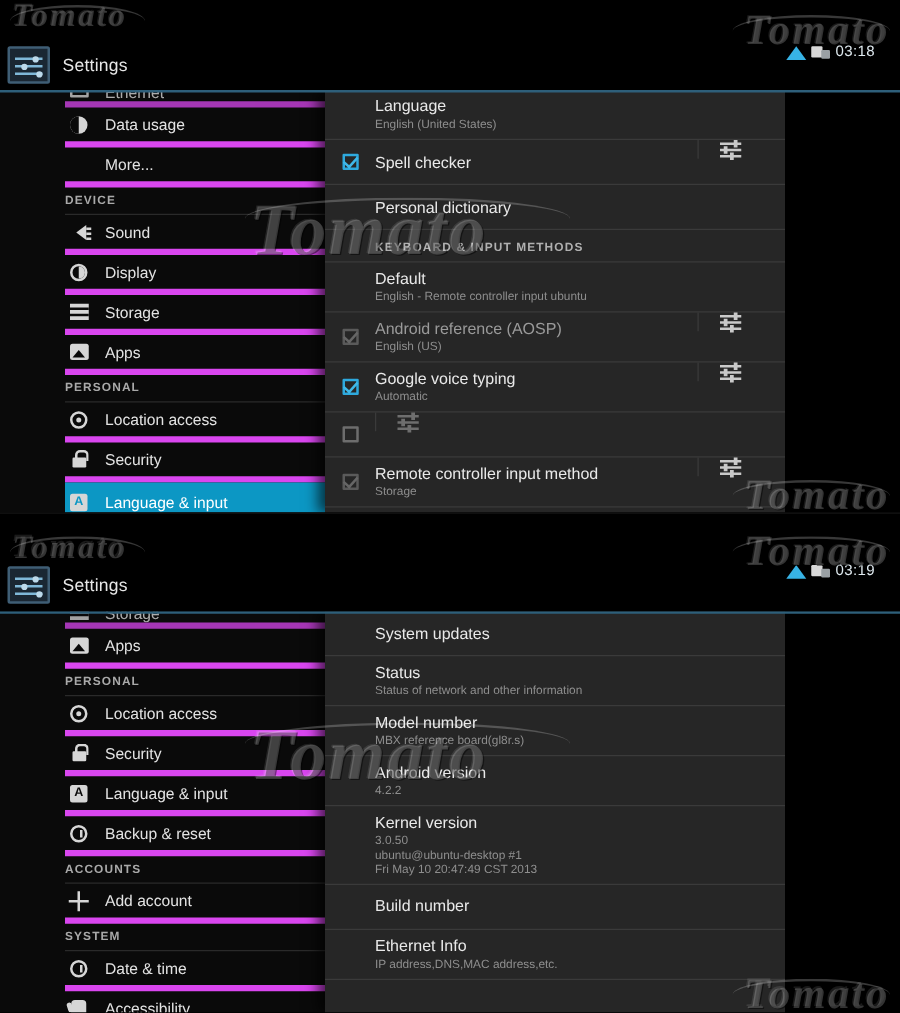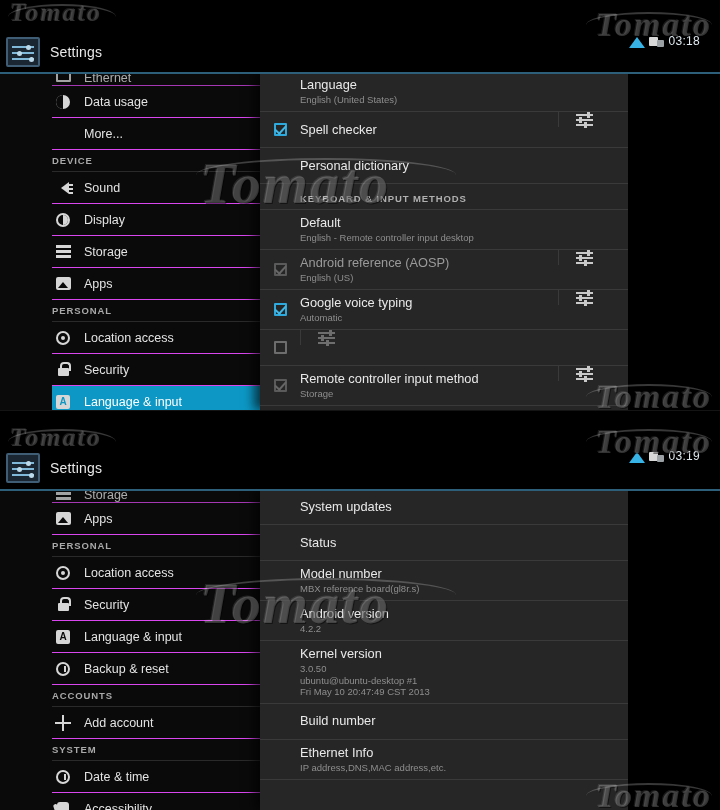--- a/index.html
+++ b/index.html
@@ -125,21 +125,21 @@
     overflow: hidden;
     box-shadow: -6px 0 10px rgba(0,0,0,.65);
   }
   .filler { flex: 1; background: #000; }
 
   
   .srow {
     height: 32px;
     display: flex;
     align-items: center;
-    border-bottom: 1px solid #d946ef;
+    border-bottom: 5px solid #d946ef;
     color: #e3e3e3;
     font-size: 12.5px;
     padding-right: 10px;
     position: relative;
   }
   .srow.clipped { height: 14px; overflow: hidden; align-items: flex-end; opacity:.75;}
   .srow.sel {
     background: #0c97c4;
     border-bottom: 1px solid #0c97c4;
     color: #fff;
@@ -481,21 +481,21 @@
       </div>
       <div class="prow indent">
         <div class="txt">
             <div class="t1">Personal dictionary</div>
           </div>
       </div>
       <div class="psec">KEYBOARD &amp; INPUT METHODS</div>
       <div class="prow indent">
         <div class="txt">
           <div class="t1">Default</div>
-          <div class="t2">English - Remote controller input desktop</div>
+          <div class="t2">English - Remote controller input ubuntu</div>
         </div>
       </div>
       <div class="prow">
         <div class="chk">
             <span class="cb dim"></span>
           </div>
         <div class="txt">
           <div class="t1 dim">Android reference (AOSP)</div>
           <div class="t2">English (US)</div>
         </div>
@@ -678,20 +678,21 @@
 
     <div class="panel">
       <div class="prow indent">
         <div class="txt">
             <div class="t1">System updates</div>
           </div>
       </div>
       <div class="prow indent">
         <div class="txt">
           <div class="t1">Status</div>
+          <div class="t2">Status of network and other information</div>
         </div>
       </div>
       <div class="prow indent">
         <div class="txt">
           <div class="t1">Model number</div>
           <div class="t2">MBX reference board(gl8r.s)</div>
         </div>
       </div>
       <div class="prow indent">
         <div class="txt">

